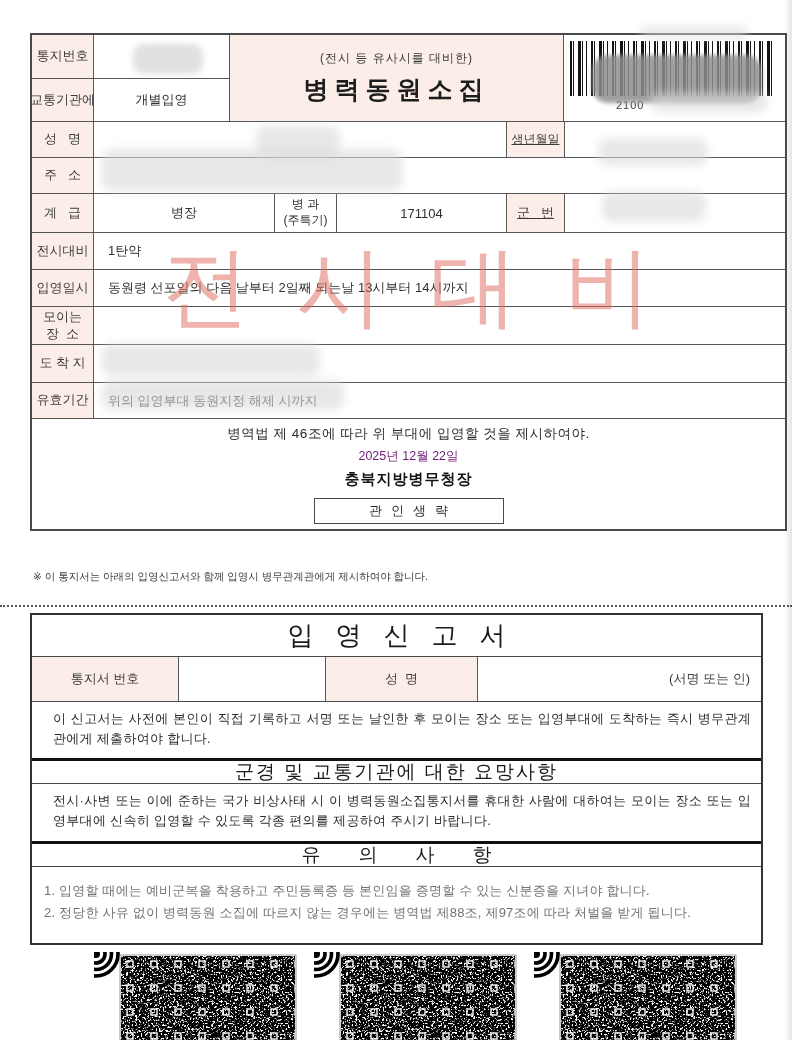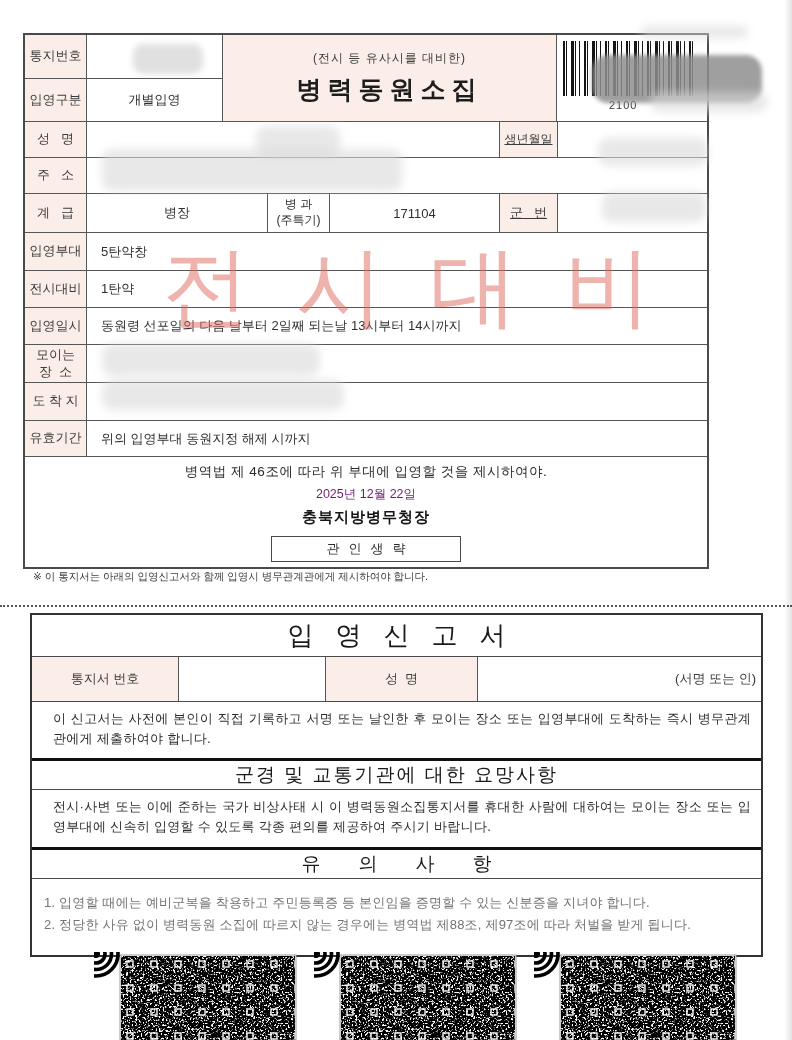--- a/index.html
+++ b/index.html
@@ -3,21 +3,21 @@
 <meta charset="utf-8">
 <style>
   * { box-sizing: border-box; margin: 0; padding: 0; }
   html,body { background:#fff; }
   body { font-family:"Liberation Sans","DejaVu Sans",sans-serif; color:#2b2b2b; }
   .page { position:relative; width:792px; height:1040px; background:#fff; overflow:hidden; margin:0 auto; }
   .edge-shadow { position:absolute; right:0; top:0; width:8px; height:100%;
     background:linear-gradient(to right, rgba(0,0,0,0), rgba(0,0,0,0.10)); }
 
   
-  .t1 { position:absolute; left:23px; top:33px; width:686px; border:2px solid #4a4a4a; background:#fff; }
+  .t1 { position:absolute; left:30px; top:33px; width:757px; border:2px solid #4a4a4a; background:#fff; }
   .row { display:flex; border-bottom:1px solid #565656; }
   .row:last-child { border-bottom:none; }
   .cell { border-right:1px solid #565656; display:flex; align-items:center; justify-content:center; }
   .cell:last-child { border-right:none; }
   .lbl { background:#fbeee8; font-size:13px; color:#3b3b3b; white-space:pre; text-align:center; line-height:1.25; }
   .val { font-size:13px; color:#2f2f2f; }
   .val.left { justify-content:flex-start; padding-left:14px; }
   .wL { width:62px; flex:0 0 62px; }
   .hdr { display:flex; height:87px; border-bottom:1px solid #565656; }
   .hdr-left { width:198px; flex:0 0 198px; display:flex; flex-direction:column; border-right:1px solid #565656; }
@@ -53,24 +53,24 @@
   .perforation { position:absolute; left:0; top:605px; width:792px; border-top:2px dotted #5a5a5a; }
 
   
   .box2 { position:absolute; left:30px; top:613px; width:733px; border:2px solid #333; background:#fff; }
   .b2-title { height:42px; display:flex; align-items:center; justify-content:center;
     font-size:26px; letter-spacing:22px; padding-left:22px; color:#1a1a1a; border-bottom:1px solid #4a4a4a; }
   .b2-row { display:flex; height:45px; border-bottom:1px solid #4a4a4a; }
   .b2-row .cell { font-size:13px; }
   .c20 { width:147px; flex:0 0 147px; }
   .c20b { width:152px; flex:0 0 152px; }
-  .sign-cell { flex:1; justify-content:flex-end; padding-right:5px; font-size:11.5px; color:#3a3a3a; }
+  .sign-cell { flex:1; justify-content:flex-end; padding-right:11px; font-size:11.5px; color:#3a3a3a; }
   .b2-para { padding:7px 10px 9px 21px; font-size:13px; line-height:1.55; color:#2c2c2c; text-align:justify; letter-spacing:0.3px; }
   .thick { border-top:3.5px solid #101010; }
-  .b2-sub { height:29px; display:flex; align-items:center; justify-content:center;
+  .b2-sub { height:23px; display:flex; align-items:center; justify-content:center;
     font-size:19px; color:#1a1a1a; border-bottom:1px solid #4a4a4a; letter-spacing:2px; }
   .b2-sub.spread { letter-spacing:38px; padding-left:38px; }
   .caution-list { padding:13px 12px 18px 12px; font-size:13px; line-height:1.75; color:#737373; letter-spacing:0.2px; }
 
   
   .watermark { position:absolute; left:162px; top:228px; font-size:88px; font-weight:500;
     color:rgba(224,104,94,0.50); letter-spacing:46px; white-space:nowrap; z-index:5; pointer-events:none; }
   .redact { position:absolute; background:#c7c7c7; opacity:0.55; filter:blur(3px); border-radius:10px; z-index:6; }
   .redact.dark { background:#8f8f8f; opacity:0.85; filter:blur(2px); border-radius:16px; }
   .redact.light { background:#d9d9d9; opacity:0.6; filter:blur(4px); }
@@ -87,21 +87,21 @@
 
   <div class="t1">
 
     <div class="hdr">
       <div class="hdr-left">
         <div class="sub">
           <span class="lbl">통지번호</span>
           <span class="val"></span>
         </div>
         <div class="sub">
-          <span class="lbl">입영구분</span>
+          <span class="lbl">교통기관에</span>
           <span class="val">개별입영</span>
         </div>
       </div>
       <div class="title-cell">
         <div class="title-small">(전시 등 유사시를 대비한)</div>
         <div class="title-main">병력동원소집</div>
       </div>
       <div class="barcode-cell">
         <div class="barcode"></div>
         <span class="barcode-num">2100</span>
@@ -125,24 +125,20 @@
       <span class="cell val wRank">병장</span>
       <span class="cell wMosL mos-lbl" style="flex-direction:column; line-height:1.3;">
         <span>병  과</span>
         <span>(주특기)</span>
       </span>
       <span class="cell val wMosV">171104</span>
       <span class="cell lbl wBirthL">군   번</span>
       <span class="cell val" style="flex:1;"></span>
     </div>
 
-    <div class="row h38">
-      <span class="cell lbl wL">입영부대</span>
-      <span class="cell val left" style="flex:1;">5탄약창</span>
-    </div>
 
     <div class="row h37">
       <span class="cell lbl wL">전시대비</span>
       <span class="cell val left" style="flex:1;">1탄약</span>
     </div>
 
     <div class="row h37">
       <span class="cell lbl wL">입영일시</span>
       <span class="cell val left" style="flex:1;">동원령 선포일의 다음 날부터 2일째 되는날  13시부터 14시까지</span>
     </div>

